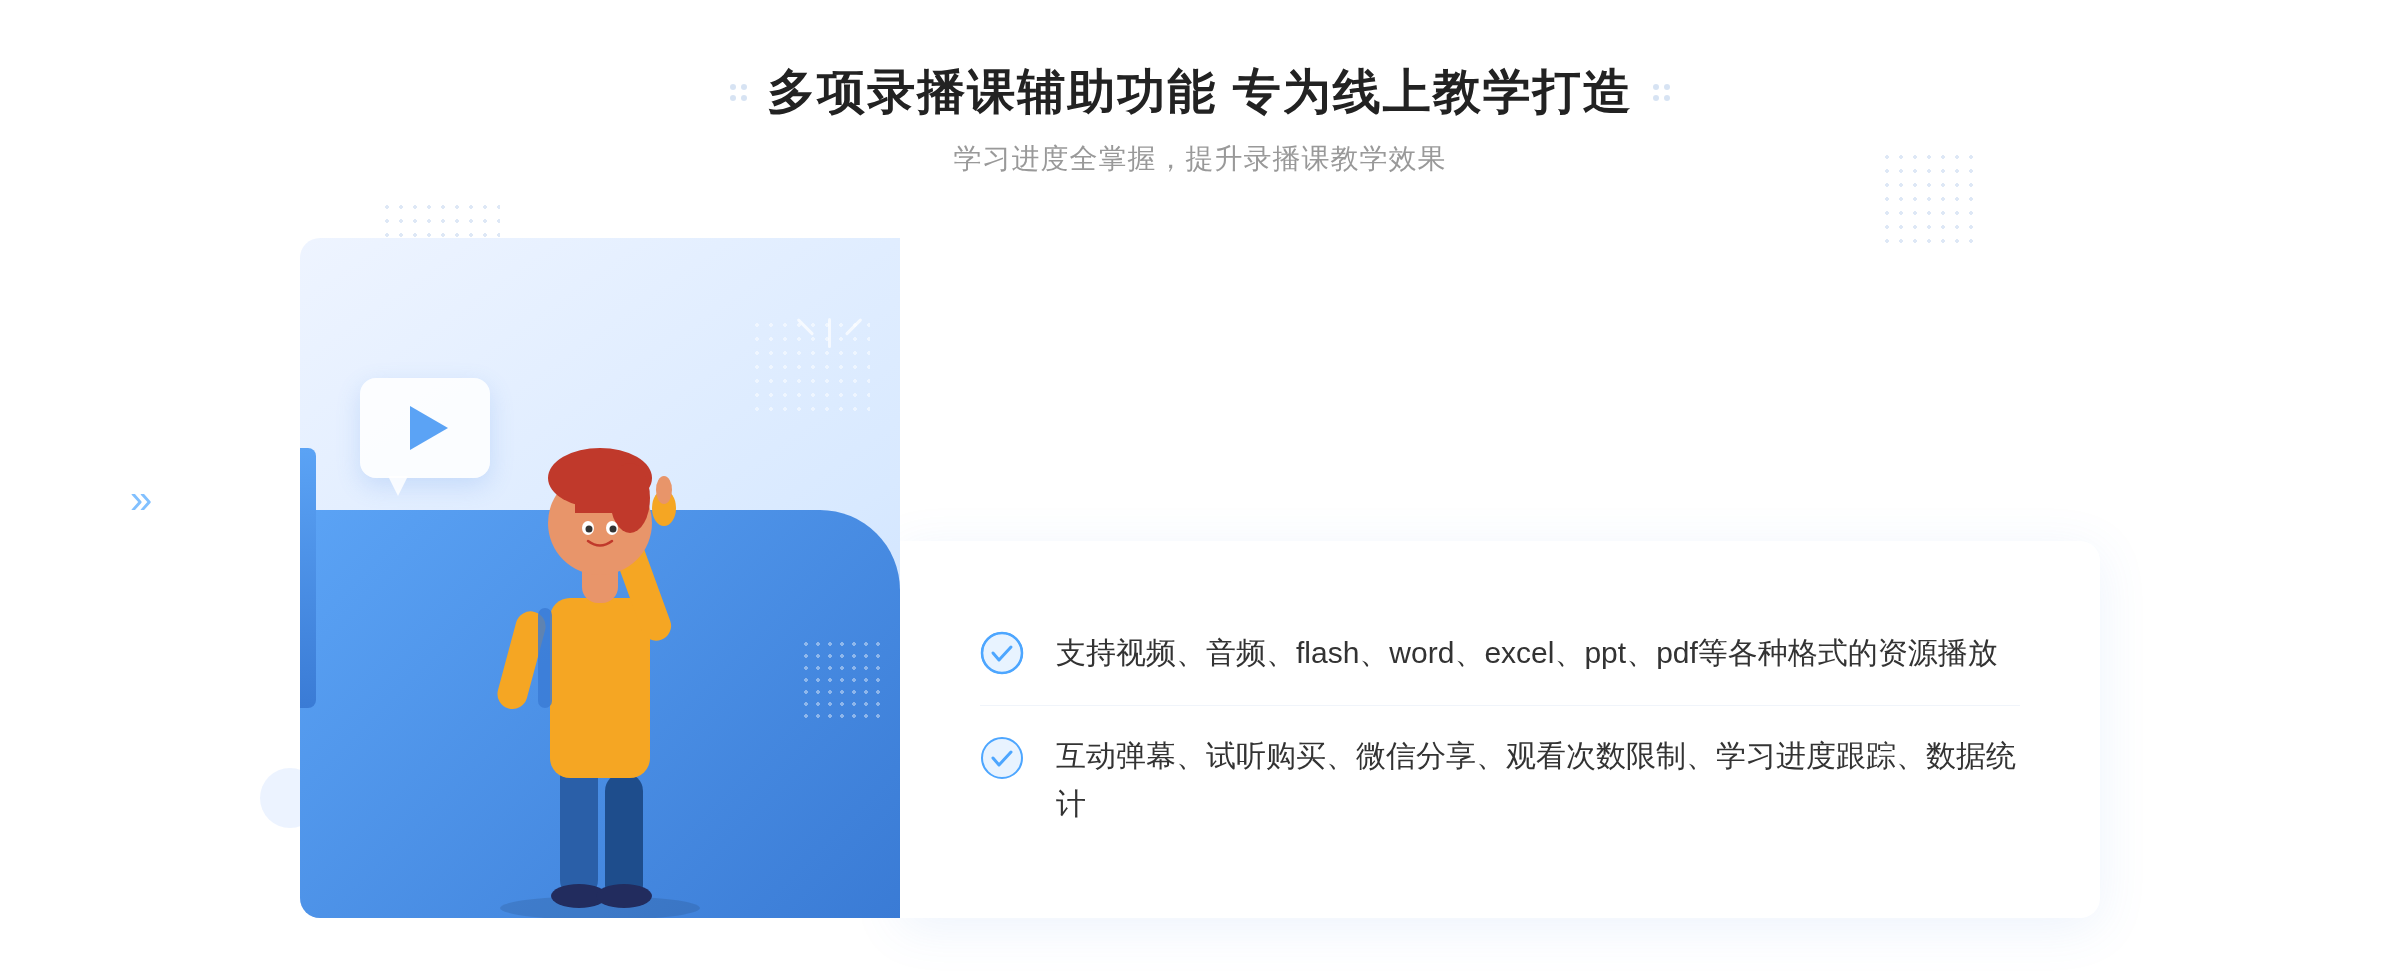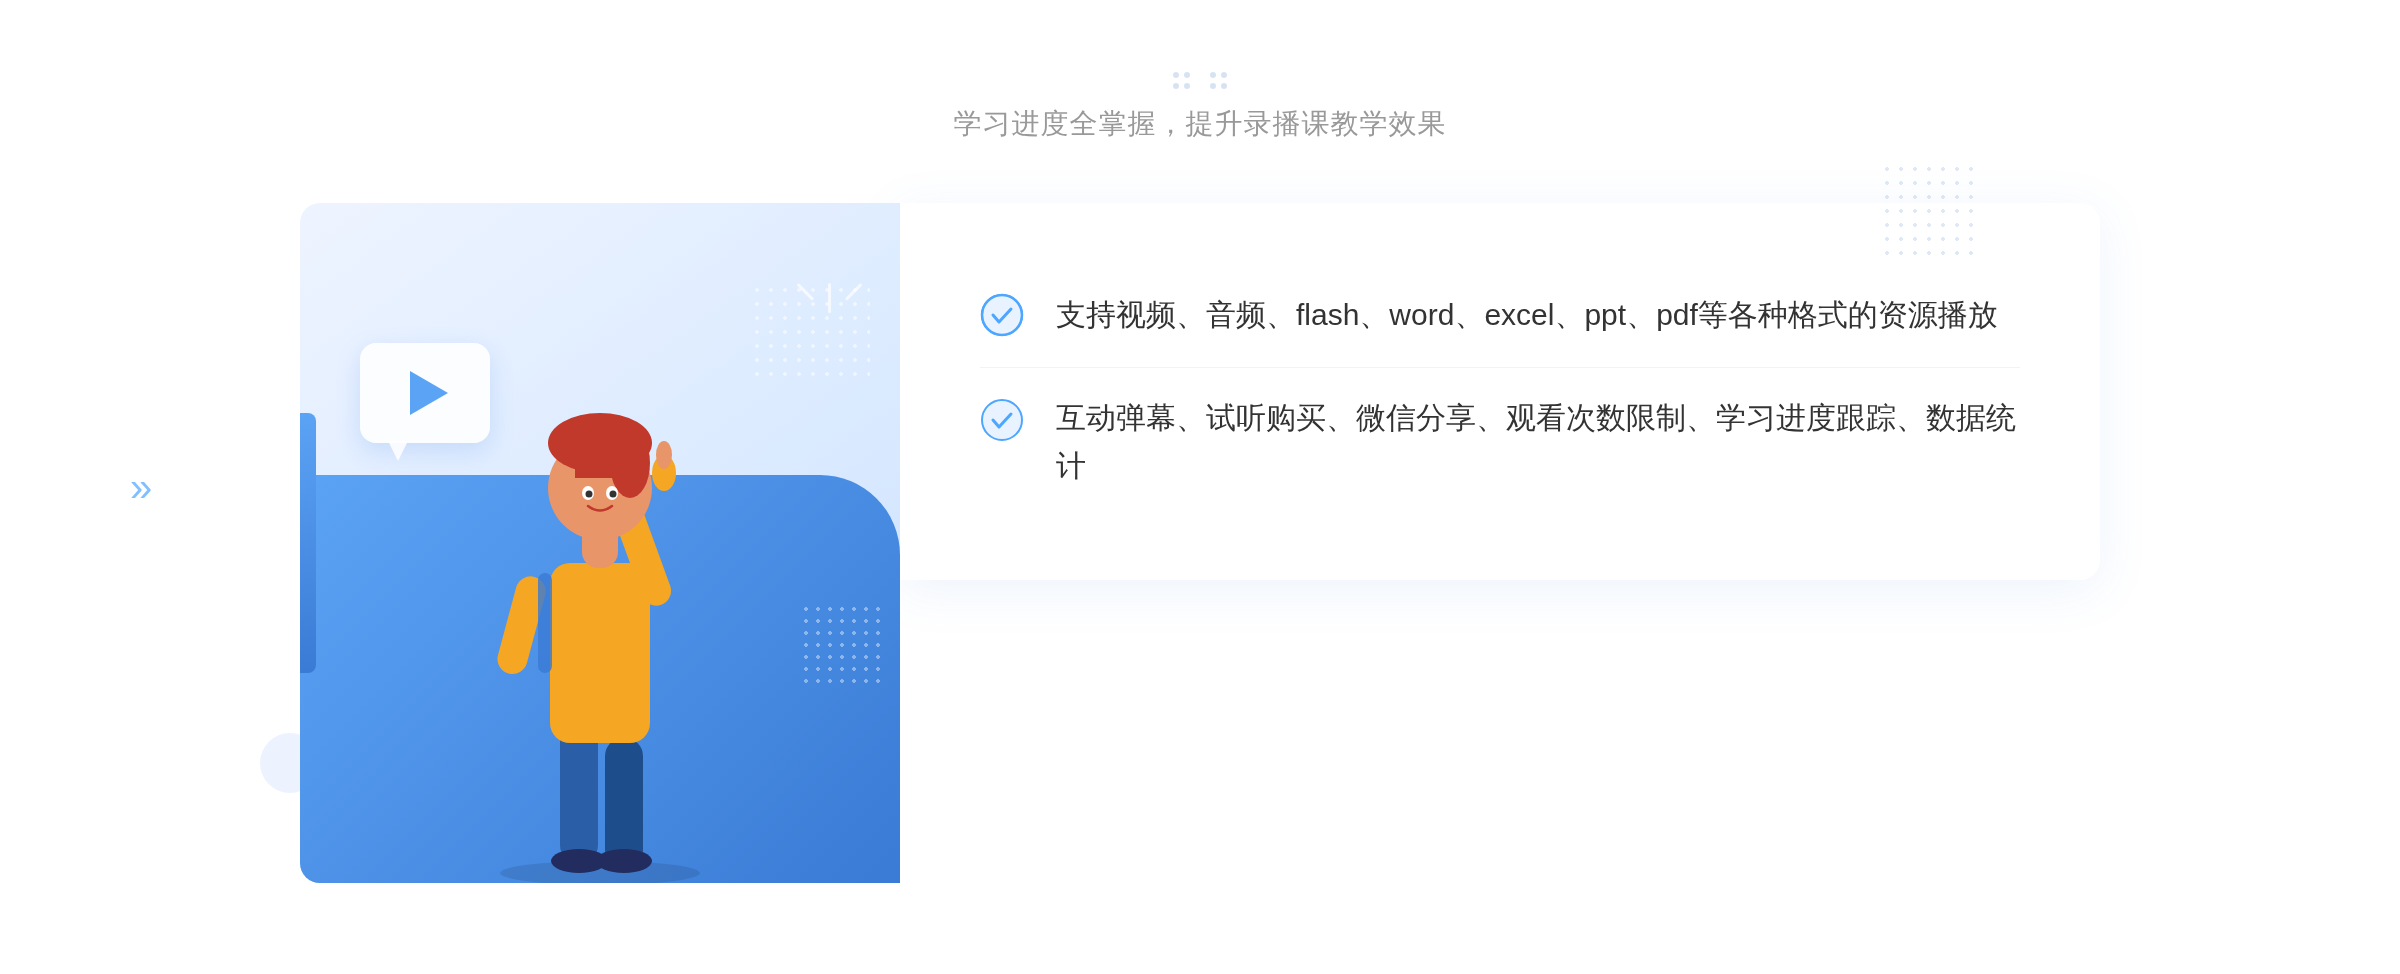--- a/index.html
+++ b/index.html
@@ -129,21 +129,21 @@
     }
 
     .sub-title {
       font-size: 28px;
       color: #999;
       letter-spacing: 1px;
     }
 
     .content-area {
       display: flex;
-      align-items: flex-start;
+      align-items: flex-end;
       justify-content: center;
       gap: 0;
       max-width: 1800px;
       margin: 0 auto;
     }
 
     
     .illustration-panel {
       width: 600px;
       min-height: 680px;
@@ -330,20 +330,21 @@
       <div class="title-dots">
         <div class="title-dots-row">
           <span class="dot-sm"></span>
             <span class="dot-sm"></span>
         </div>
         <div class="title-dots-row">
           <span class="dot-sm"></span>
             <span class="dot-sm"></span>
         </div>
       </div>
+      <h1 class="main-title">多项录播课辅助功能 专为线上教学打造</h1>
       <div class="title-dots">
         <div class="title-dots-row">
           <span class="dot-sm"></span>
             <span class="dot-sm"></span>
         </div>
         <div class="title-dots-row">
           <span class="dot-sm"></span>
             <span class="dot-sm"></span>
         </div>
       </div>

